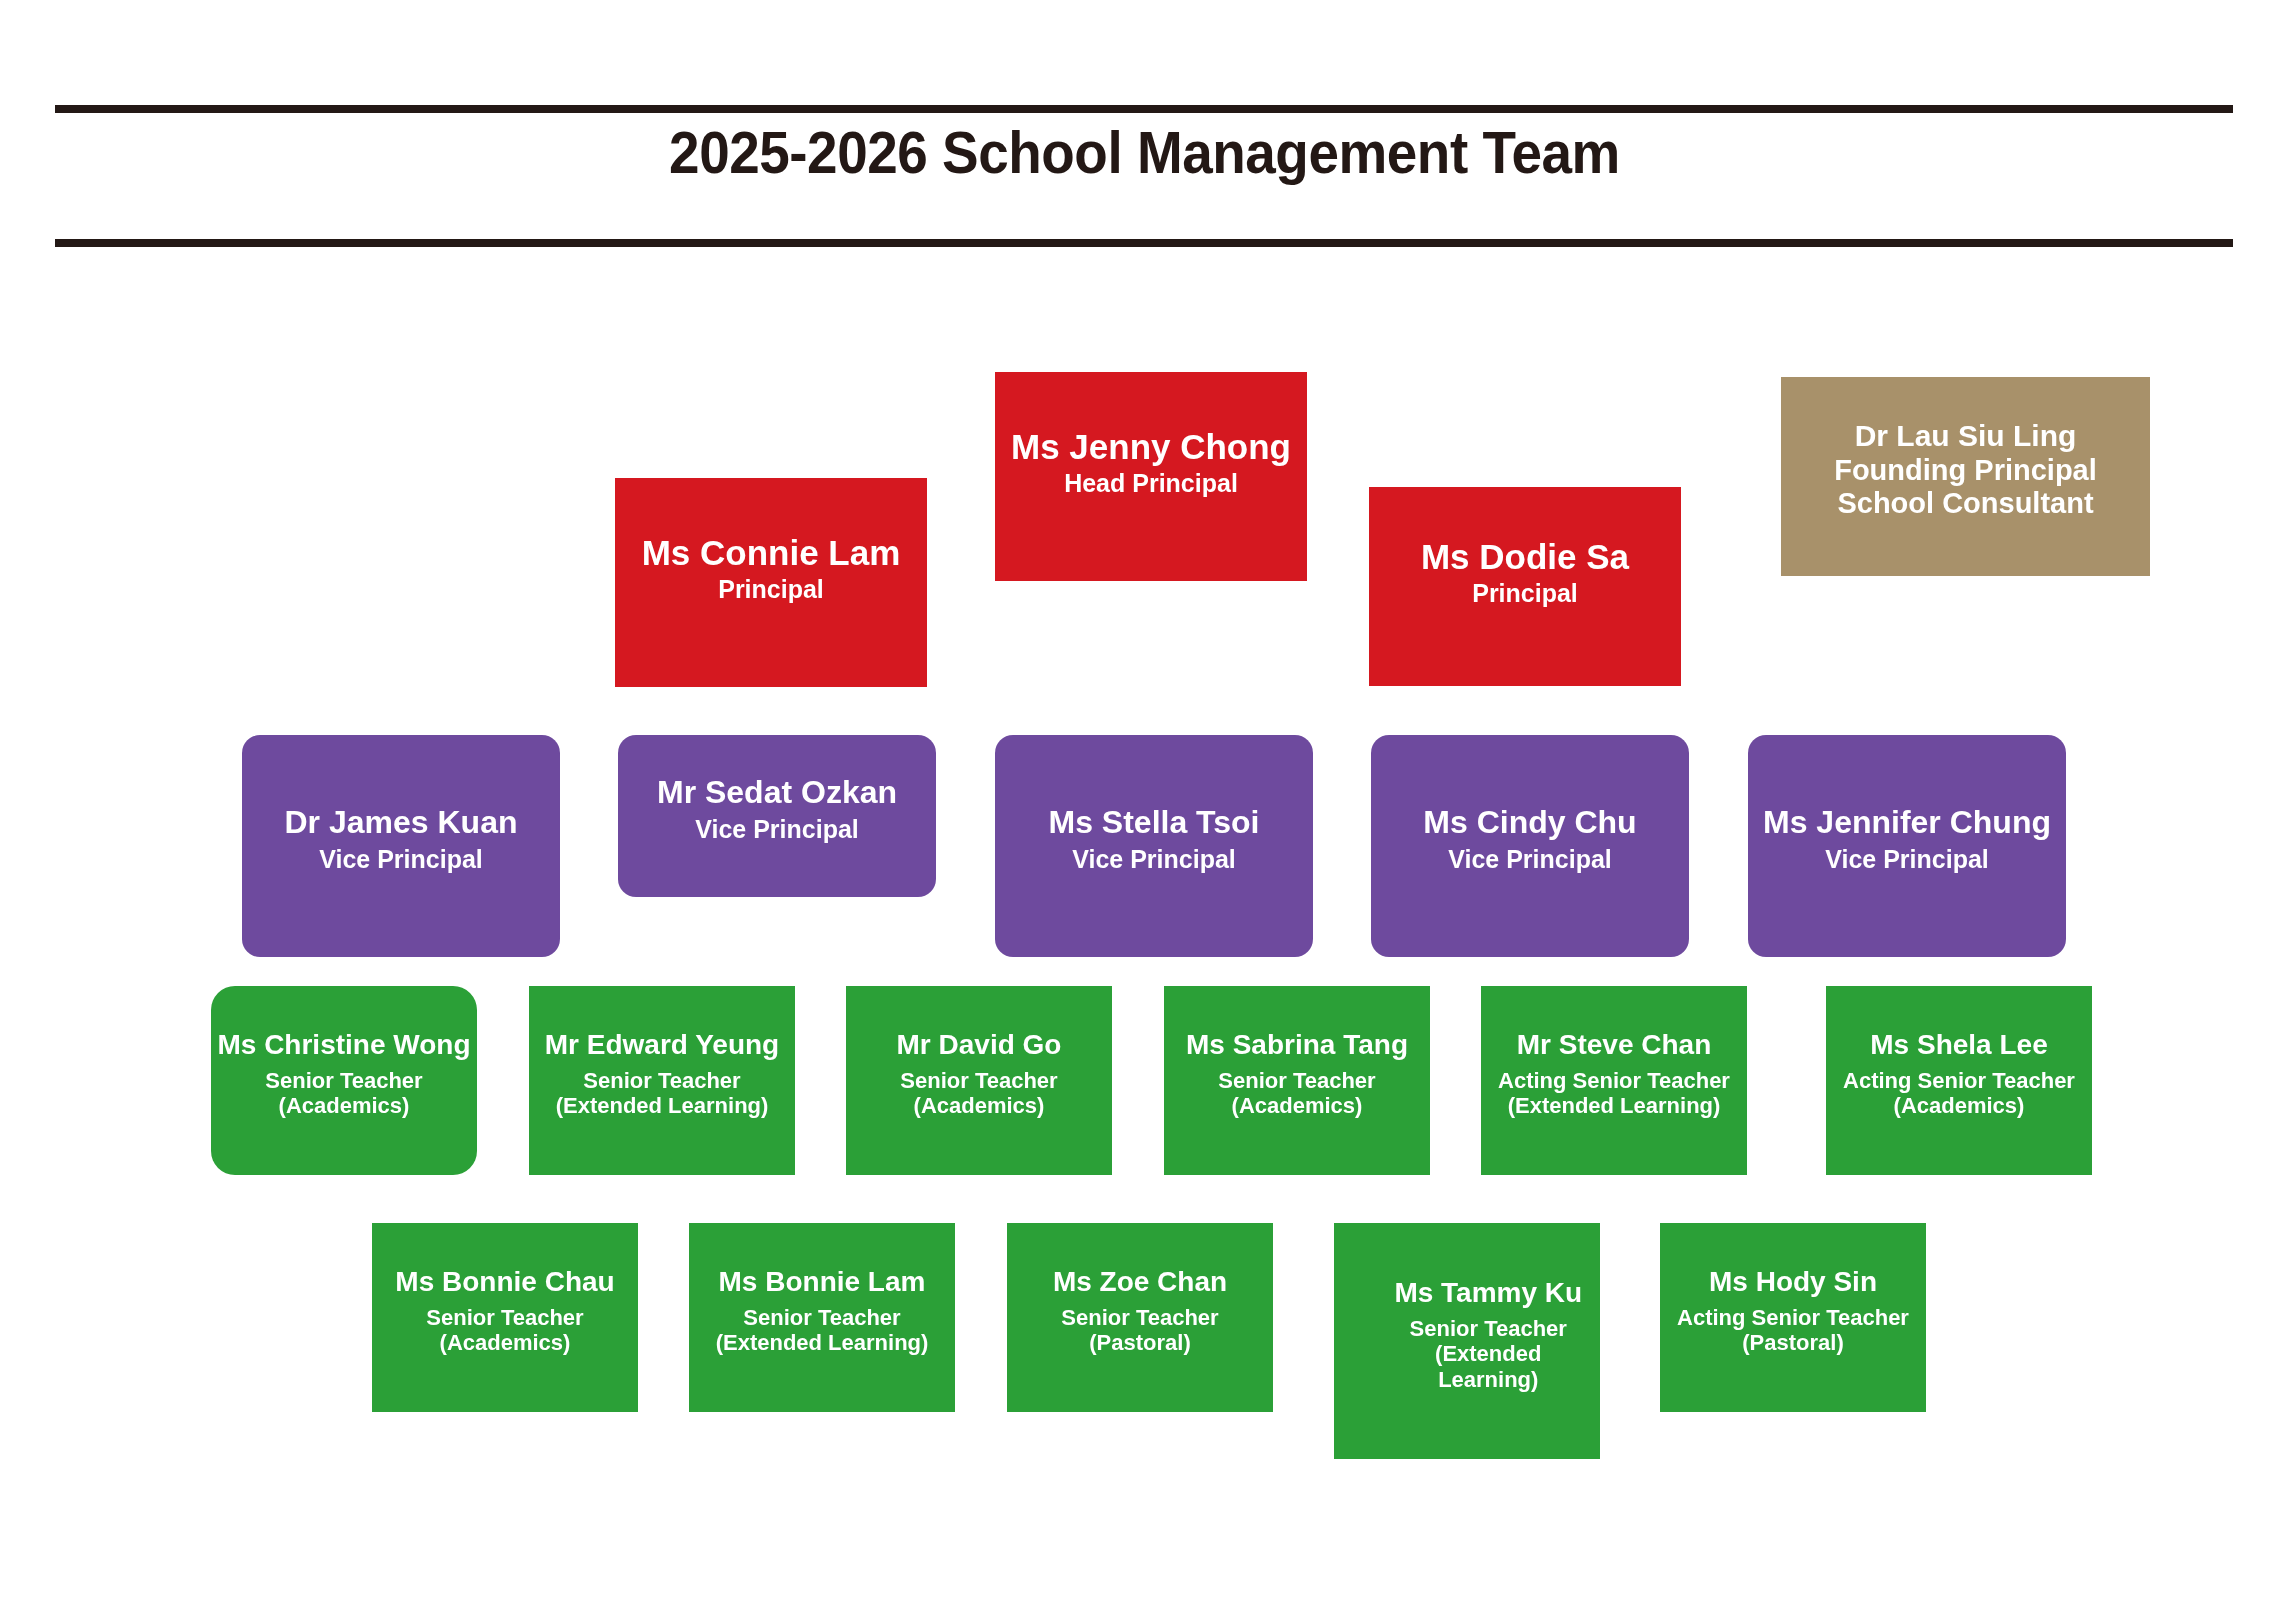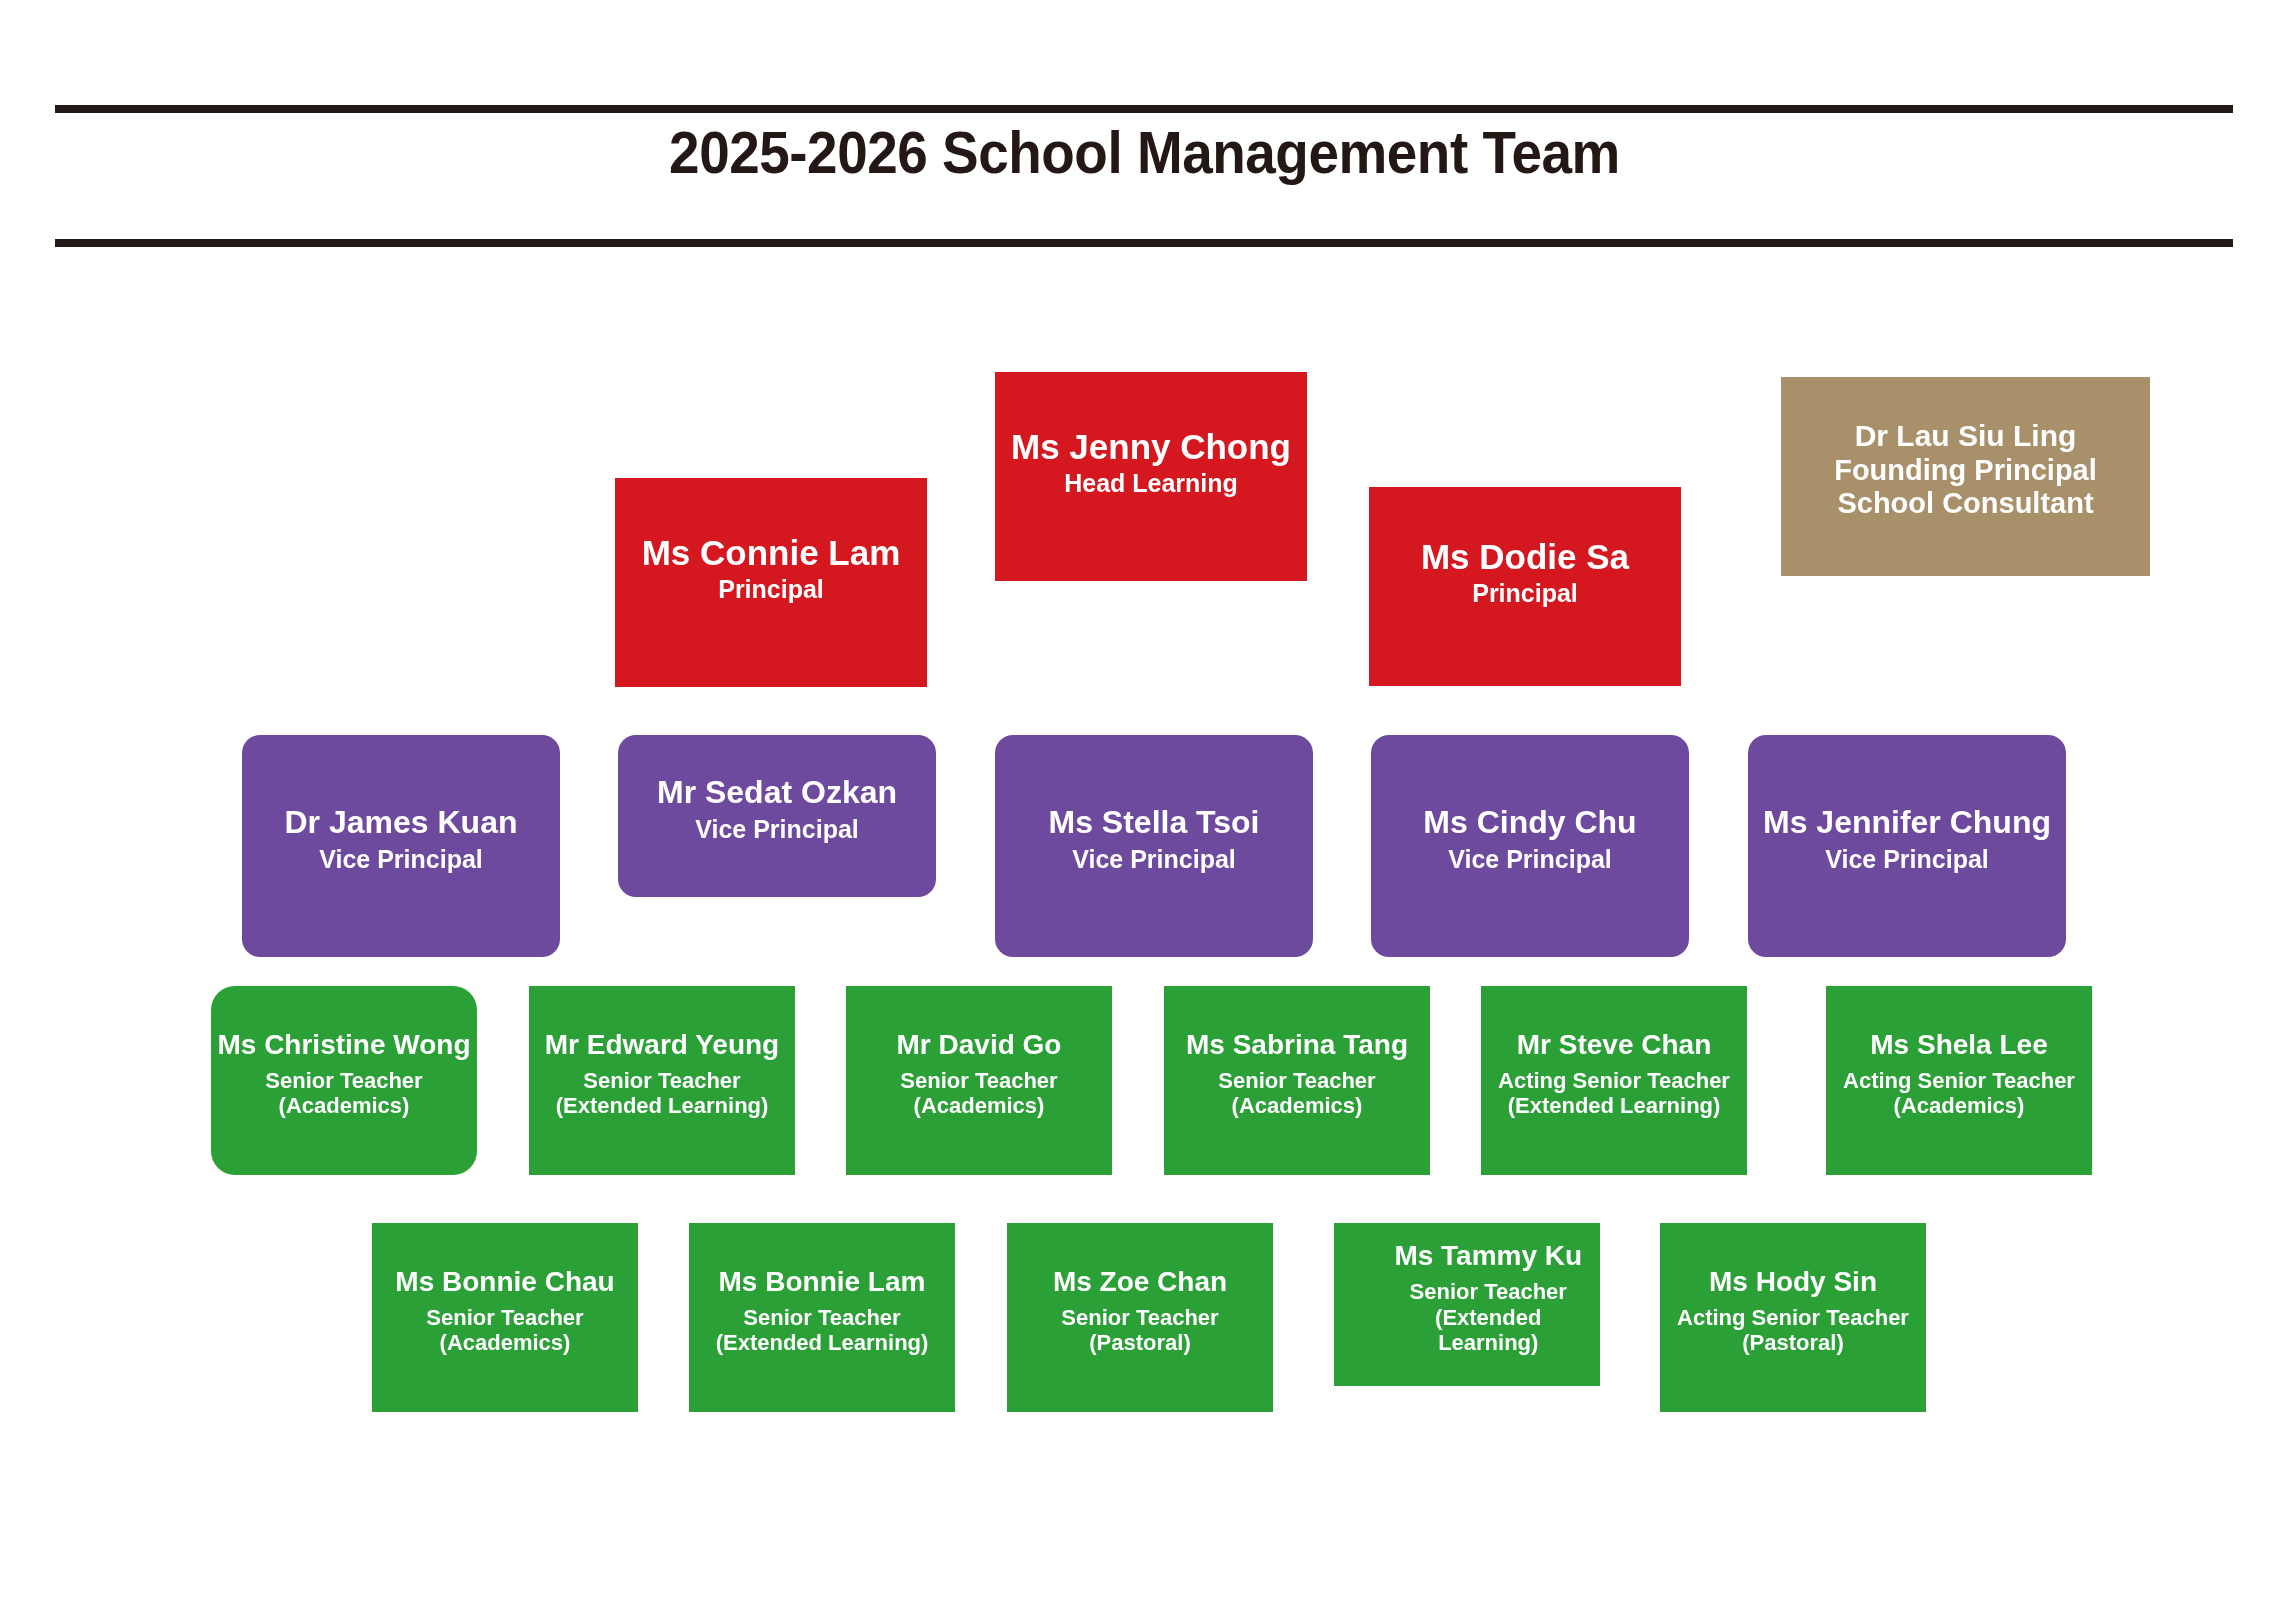--- a/index.html
+++ b/index.html
@@ -105,21 +105,21 @@
 <div id="canvas">
 
   <div id="header-block">
     <div class="rule" id="rule-top"></div>
     <div id="page-title">2025-2026 School Management Team</div>
     <div class="rule" id="rule-bottom"></div>
   </div>
 
   <div class="node c-red lvl-head shift-up" style="left:995px; top:372px; width:312px; height:209px;">
     <div class="nm">Ms Jenny Chong</div>
-    <div class="ttl">Head Learning</div>
+    <div class="ttl">Head Principal</div>
   </div>
 
   <div class="node c-red lvl-head shift-up" style="left:615px; top:478px; width:312px; height:209px;">
     <div class="nm">Ms Connie Lam</div>
     <div class="ttl">Principal</div>
   </div>
 
   <div class="node c-red lvl-head shift-up" style="left:1369px; top:487px; width:312px; height:199px;">
     <div class="nm">Ms Dodie Sa</div>
     <div class="ttl">Principal</div>
@@ -203,21 +203,21 @@
     <div class="ttl">Senior Teacher</div>
     <div class="ttl">(Extended Learning)</div>
   </div>
 
   <div class="node c-green lvl-st shift-up2" style="left:1007px; top:1223px; width:266px; height:189px;">
     <div class="nm">Ms Zoe Chan</div>
     <div class="ttl">Senior Teacher</div>
     <div class="ttl">(Pastoral)</div>
   </div>
 
-  <div class="node c-green lvl-st shift-up2" style="left:1334px; top:1223px; width:266px; height:163px;padding-left:48px;">
+  <div class="node c-green lvl-st shift-up2" style="left:1334px; top:1223px; width:266px; height:236px;padding-left:48px;">
     <div class="nm">Ms Tammy Ku</div>
     <div class="ttl">Senior Teacher</div>
     <div class="ttl">(Extended Learning)</div>
   </div>
 
   <div class="node c-green lvl-st shift-up2" style="left:1660px; top:1223px; width:266px; height:189px;">
     <div class="nm">Ms Hody Sin</div>
     <div class="ttl">Acting Senior Teacher</div>
     <div class="ttl">(Pastoral)</div>
   </div>

